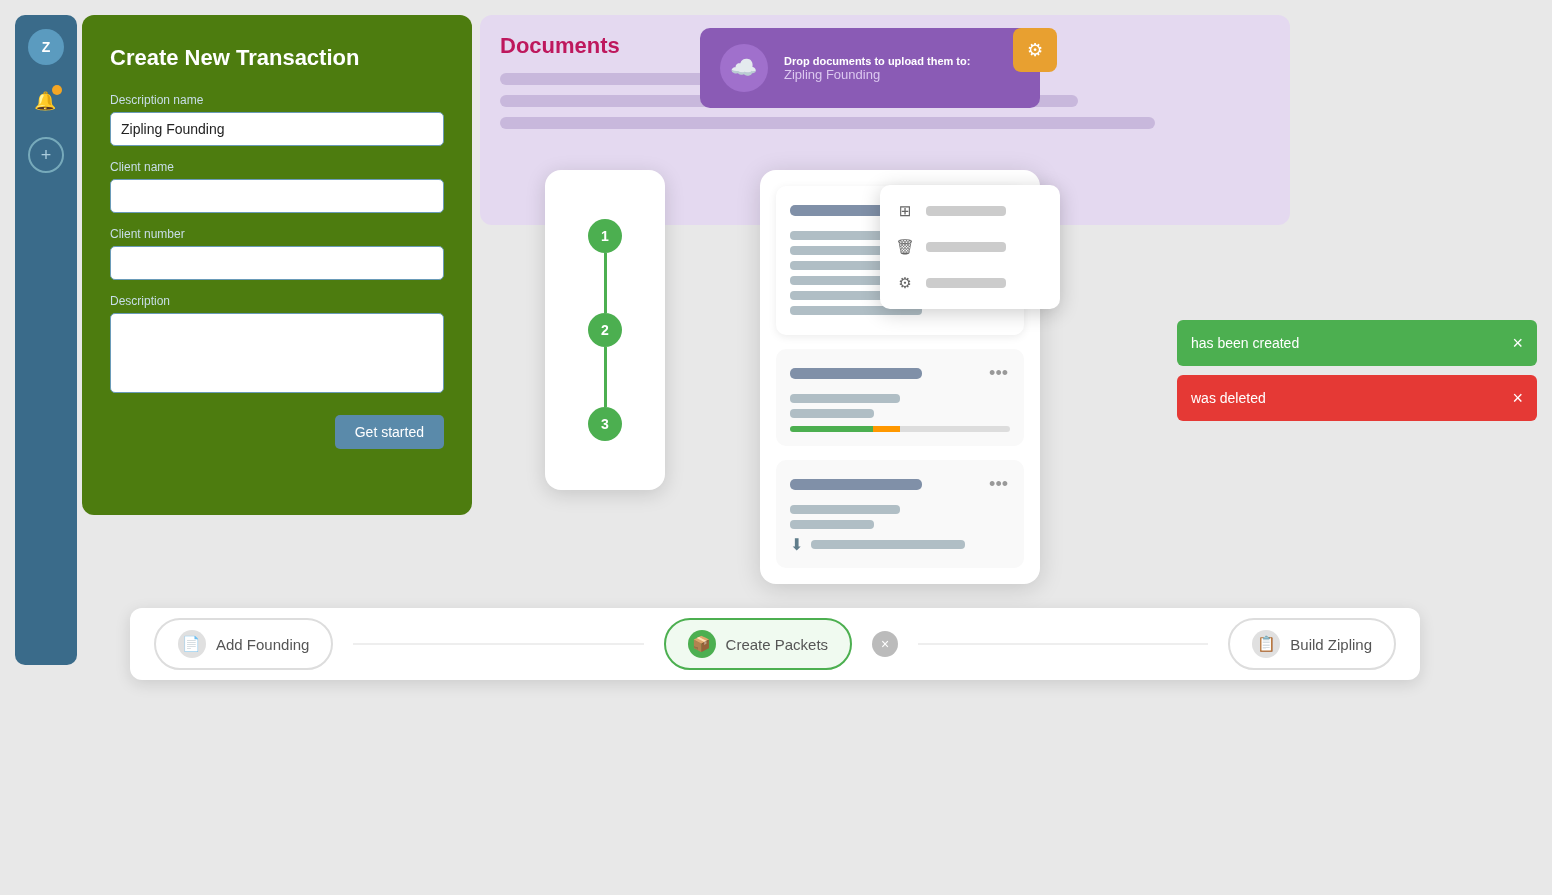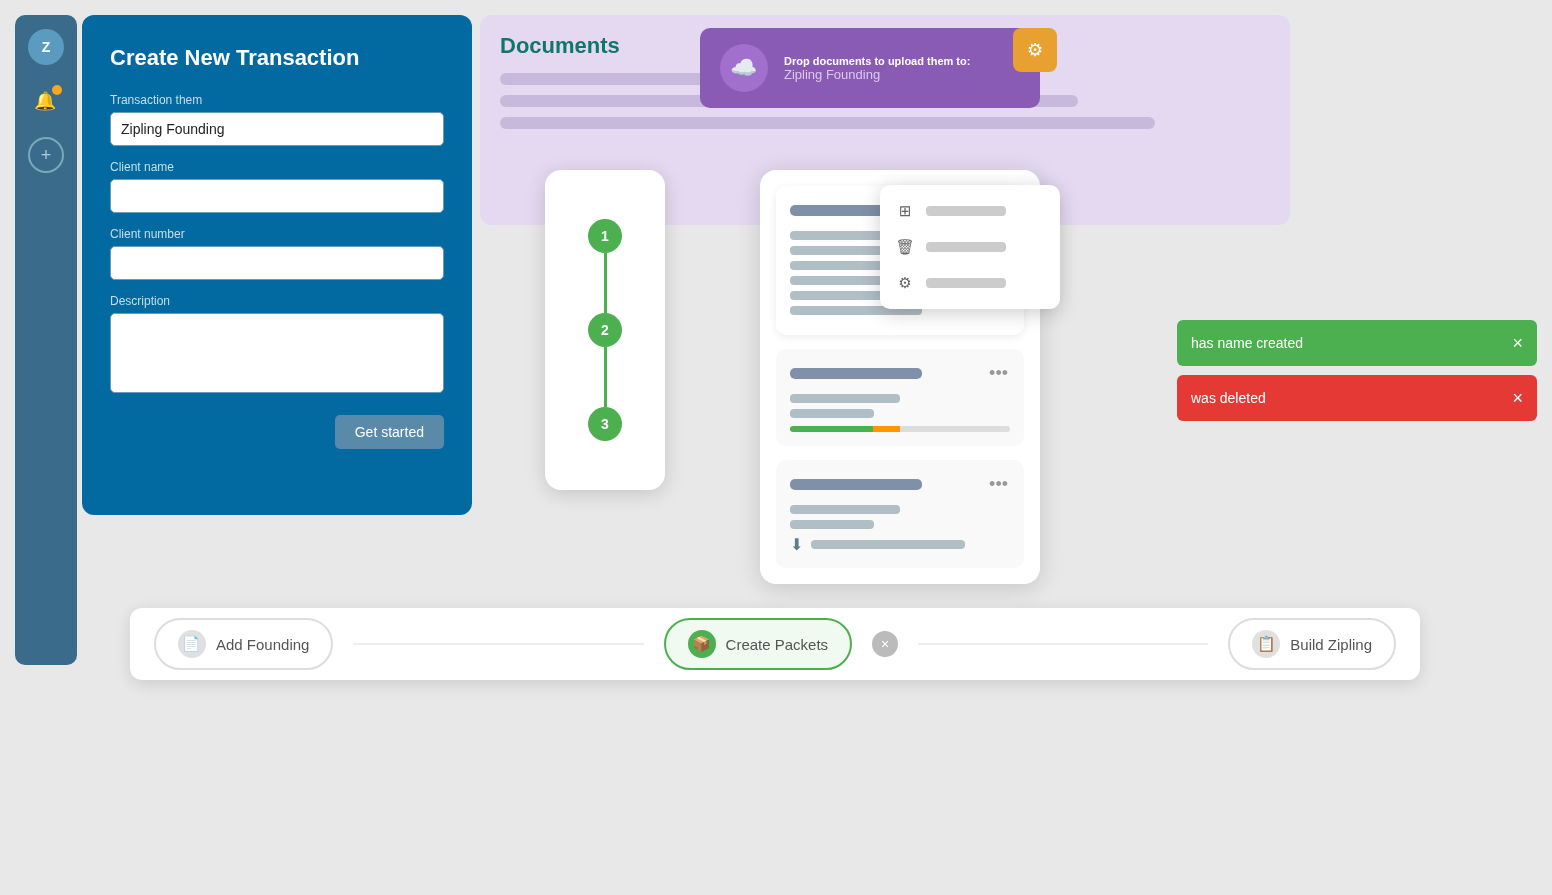--- a/index.html
+++ b/index.html
@@ -59,21 +59,21 @@
       color: #acd;
     }
 
     
     .transaction-panel {
       position: absolute;
       left: 82px;
       top: 15px;
       width: 390px;
       height: 500px;
-      background: #0369a1;
+      background: #4d7c0f;
       border-radius: 12px;
       padding: 30px 28px 24px;
       color: white;
     }
     .panel-title {
       font-size: 22px;
       font-weight: 600;
       color: white;
       margin-bottom: 22px;
     }
@@ -134,21 +134,21 @@
       top: 15px;
       width: 810px;
       height: 210px;
       background: #e4d9f0;
       border-radius: 12px;
       padding: 18px 20px;
     }
     .documents-title {
       font-size: 22px;
       font-weight: 600;
-      color: #0f766e;
+      color: #be185d;
       margin-bottom: 14px;
     }
     .doc-bar {
       height: 12px;
       border-radius: 6px;
       background: #c8b8dc;
       margin-bottom: 10px;
     }
     .doc-bar.short { width: 60%; }
     .doc-bar.medium { width: 75%; }
@@ -425,21 +425,21 @@
   <div class="sidebar-icon notification">
     🔔
     <span class="notif-dot"></span>
   </div>
   <div class="sidebar-icon add">+</div>
 </div>
 
 <div class="transaction-panel">
   <div class="panel-title">Create New Transaction</div>
 
-  <label class="form-label">Transaction them</label>
+  <label class="form-label">Description name</label>
   <input class="form-input filled" value="Zipling Founding" style="">
 
   <label class="form-label">Client name</label>
   <input class="form-input" style="">
 
   <div class="form-row">
     <div class="form-group">
       <label class="form-label">Client number</label>
       <input class="form-input" style="">
     </div>
@@ -530,21 +530,21 @@
     <div class="card-body-bar" style="width:50%"></div>
     <div class="card-body-bar" style="width:38%"></div>
     <div style="display:flex;align-items:center;gap:8px;margin-top:6px;">
       <span style="font-size:16px;color:#607d8b;">⬇</span>
       <div class="card-body-bar" style="width:70%;margin-bottom:0;"></div>
     </div>
   </div>
 </div>
 
 <div class="toast toast-success">
-  <span>has name created</span>
+  <span>has been created</span>
   <button class="toast-close">×</button>
 </div>
 <div class="toast toast-error">
   <span>was deleted</span>
   <button class="toast-close">×</button>
 </div>
 
 <div class="workflow-bar">
   <button class="workflow-step-btn">
     <span class="btn-icon gray">📄</span>

